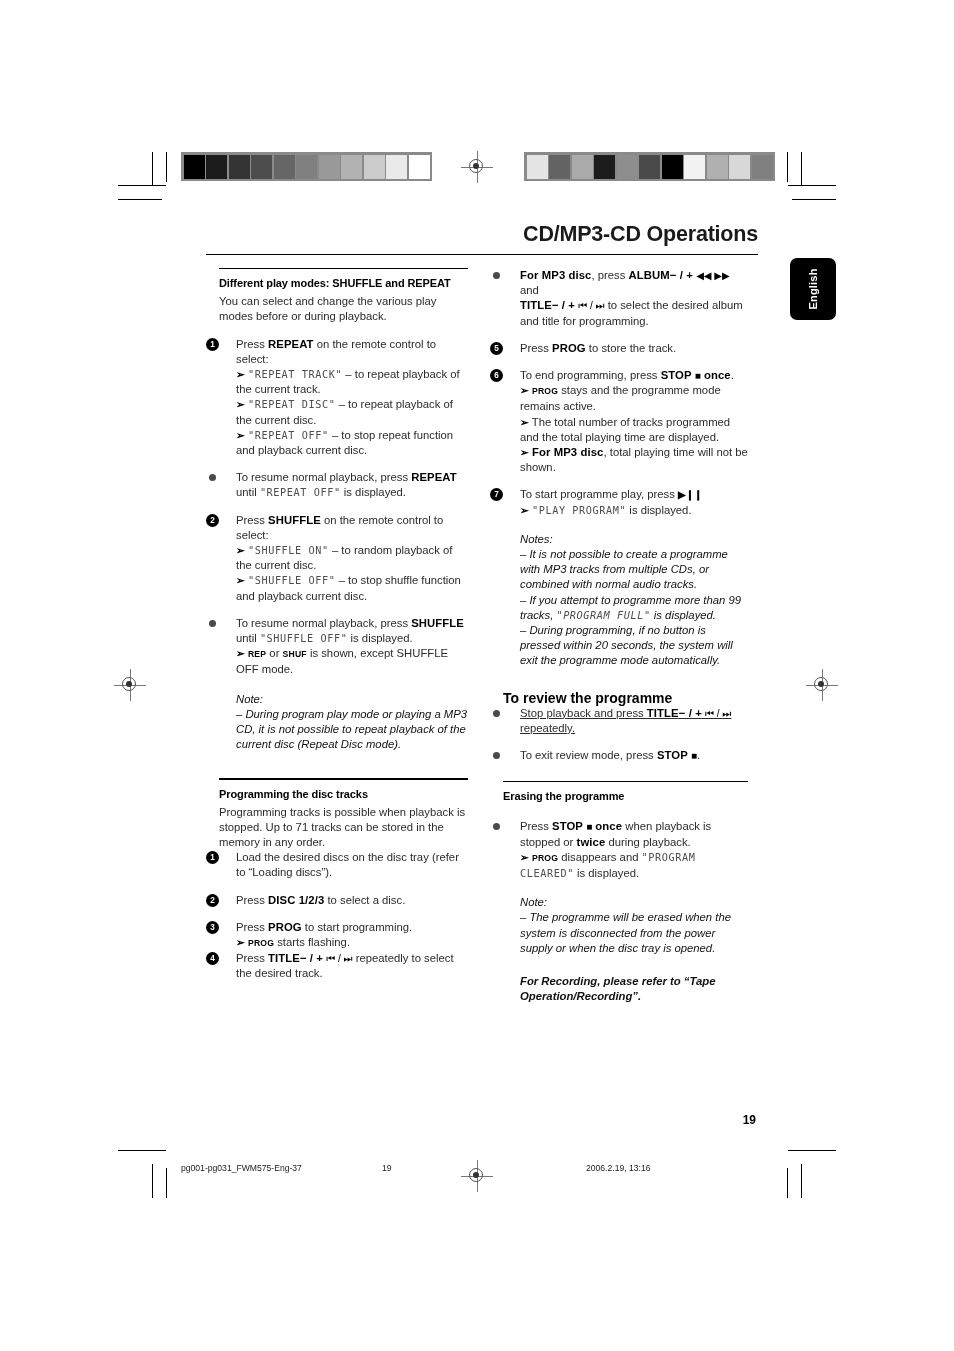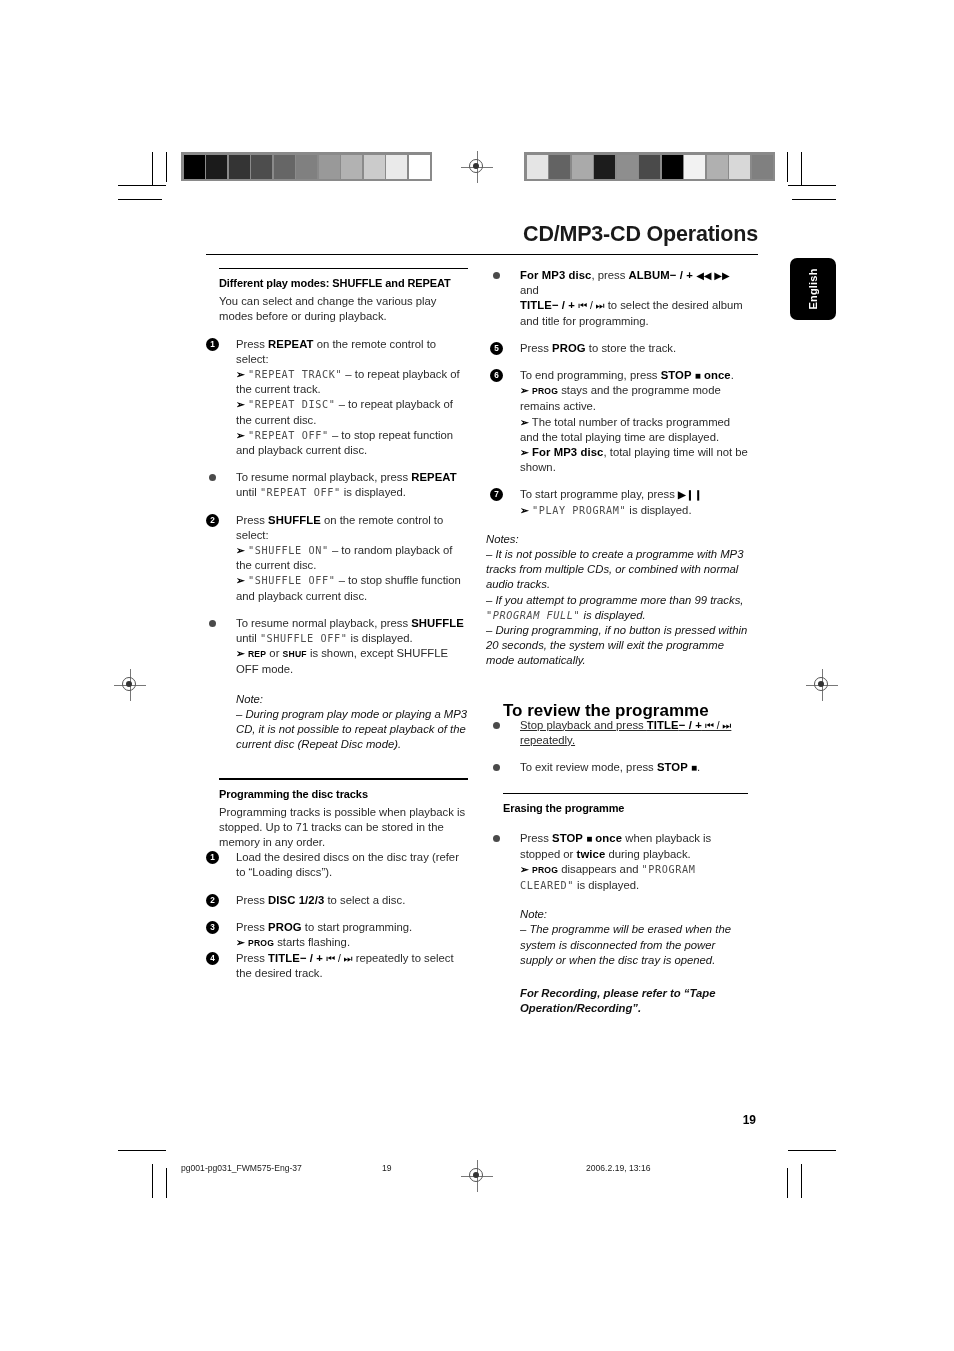--- a/index.html
+++ b/index.html
@@ -105,24 +105,24 @@
     font-size: 11px;
     font-weight: bold;
     color: #000;
     margin: 0 0 2px 13px;
     line-height: 17px;
     letter-spacing: -0.1px;
   }
   .col-right h2.sec-head { margin-left: 17px; }
 
   h3.sub-head {
-    font-size: 17px;
+    font-size: 14px;
     font-weight: bold;
     color: #000;
-    margin: 16px 0 0 17px;
+    margin: 4px 0 0 17px;
     line-height: 15px;
   }
 
   p.lead { margin: 0 0 0 13px; }
 
   
   .item {
     position: relative;
     margin: 0;
     padding-left: 30px;
@@ -383,21 +383,21 @@
     <b class="kb">For MP3 disc</b><span>, total playing time will not be shown.</span>
   </div>
 
   <div class="item">
     <span class="marker num">7</span>
     <span>To start programme play, press </span><b class="glyph">▶❙❙</b><br>
     <span class="arrow">➢</span>
     <span class="lcd">"PLAY PROGRAM"</span><span> is displayed.</span>
   </div>
 
-  <div class="notes-block" style="">
+  <div class="notes-block" style="margin-left:34px;">
     <p class="note">Notes:</p>
     <p class="note">–  It is not possible to create a programme with MP3 tracks from multiple CDs, or combined with normal audio tracks.</p>
     <p class="note"><span>–  If you attempt to programme more than 99 tracks, </span><span class="lcd">"PROGRAM FULL"</span><span> is displayed.</span></p>
     <p class="note">–  During programming, if no button is pressed within 20 seconds, the system will exit the programme mode automatically.</p>
   </div>
 
   <div class="spacer-md"></div>
 
   <h3 class="sub-head">To review the programme</h3>
 

